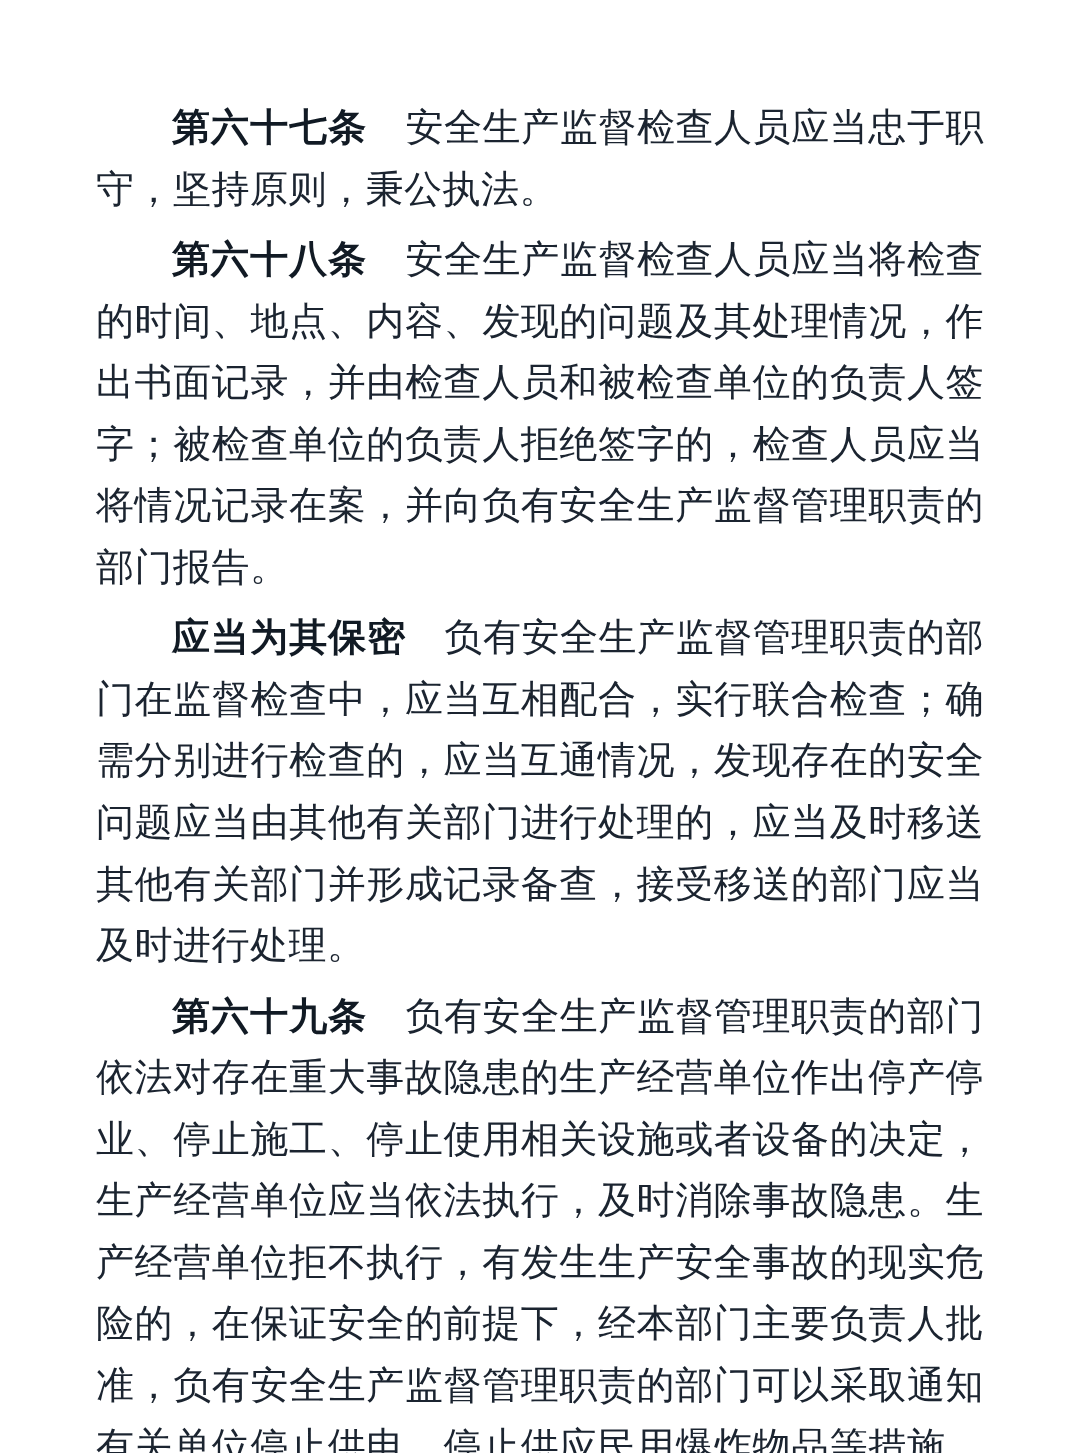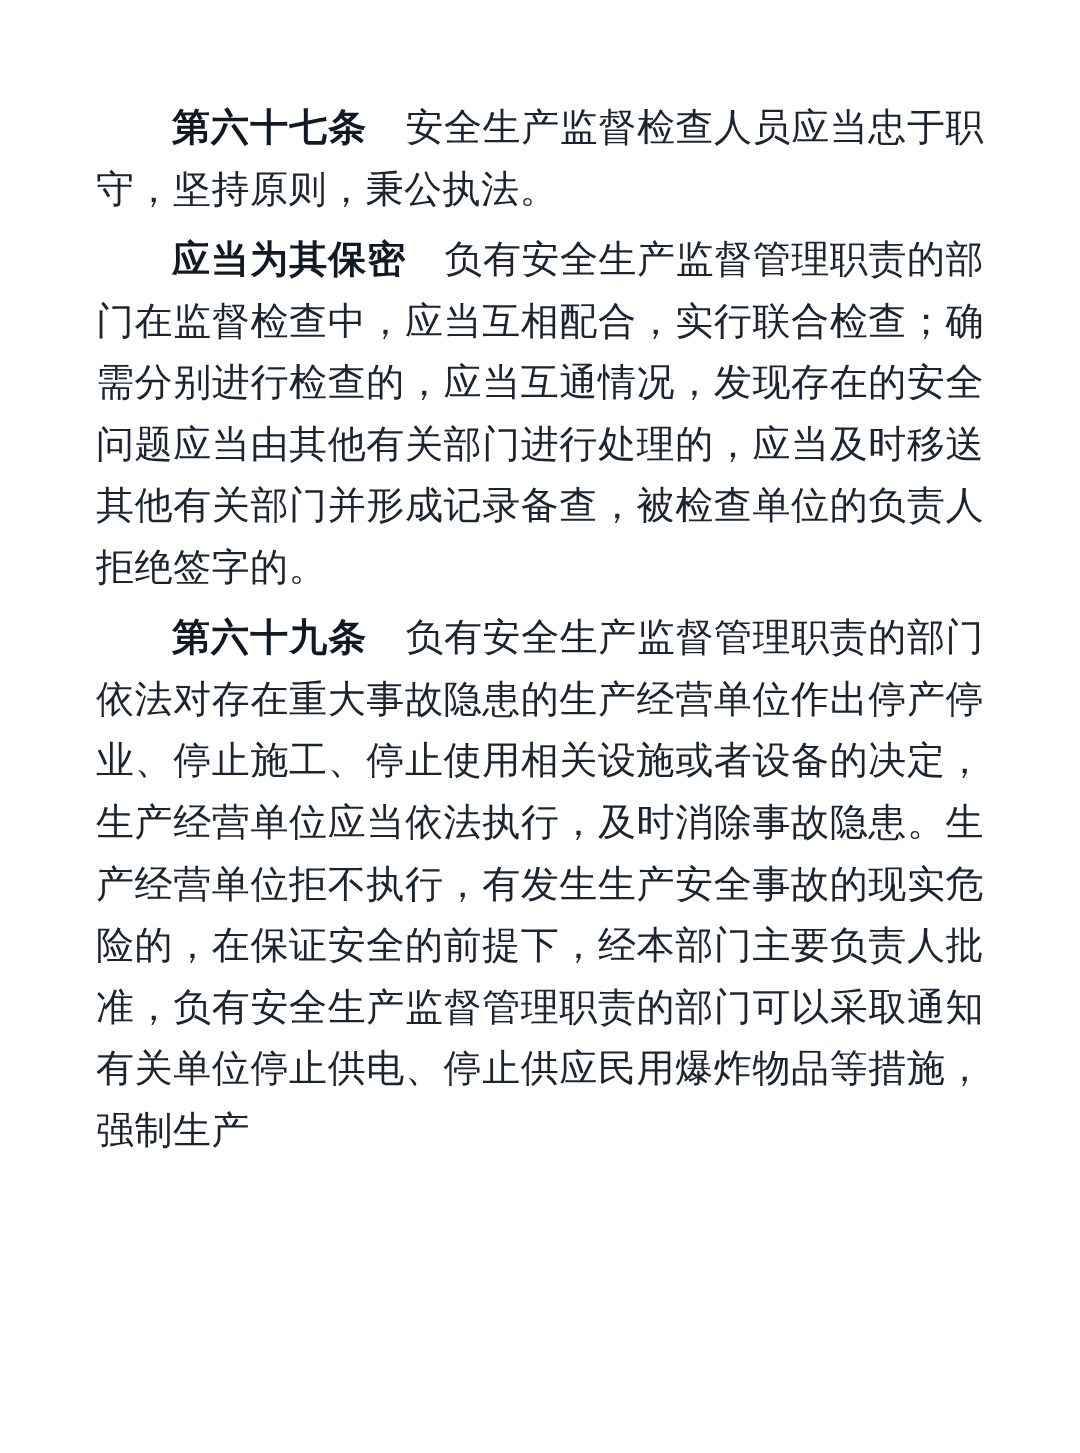--- a/index.html
+++ b/index.html
@@ -51,23 +51,26 @@
 <body>
 
 <div class="page">
   <div class="doc-body">
 
     <p class="para indent">
       <span class="article-no">第六十七条</span><span class="gap"></span><span>安全生产监督检查人员应当忠于职守，坚持原则，秉公执法。</span>
     </p>
 
 
+    <p class="para indent">
+      <span class="article-no">第六十八条</span><span class="gap"></span><span>安全生产监督检查人员应当将检查的时间、地点、内容、发现的问题及其处理情况，作出书面记录，并由检查人员和被检查单位的负责人签字；被检查单位的负责人拒绝签字的，检查人员应当将情况记录在案，并向负有安全生产监督管理职责的部门报告。</span>
+    </p>
 
     <p class="para indent">
-      <span class="article-no">应当为其保密</span><span class="gap"></span><span>负有安全生产监督管理职责的部门在监督检查中，应当互相配合，实行联合检查；确需分别进行检查的，应当互通情况，发现存在的安全问题应当由其他有关部门进行处理的，应当及时移送其他有关部门并形成记录备查，被检查单位的负责人拒绝签字的。</span>
+      <span class="article-no">应当为其保密</span><span class="gap"></span><span>负有安全生产监督管理职责的部门在监督检查中，应当互相配合，实行联合检查；确需分别进行检查的，应当互通情况，发现存在的安全问题应当由其他有关部门进行处理的，应当及时移送其他有关部门并形成记录备查，接受移送的部门应当及时进行处理。</span>
     </p>
 
     <p class="para indent">
       <span class="article-no">第六十九条</span><span class="gap"></span><span>负有安全生产监督管理职责的部门依法对存在重大事故隐患的生产经营单位作出停产停业、停止施工、停止使用相关设施或者设备的决定，生产经营单位应当依法执行，及时消除事故隐患。生产经营单位拒不执行，有发生生产安全事故的现实危险的，在保证安全的前提下，经本部门主要负责人批准，负有安全生产监督管理职责的部门可以采取通知有关单位停止供电、停止供应民用爆炸物品等措施，强制生产</span>
     </p>
 
   </div>
 </div>
 
 </body></html>

